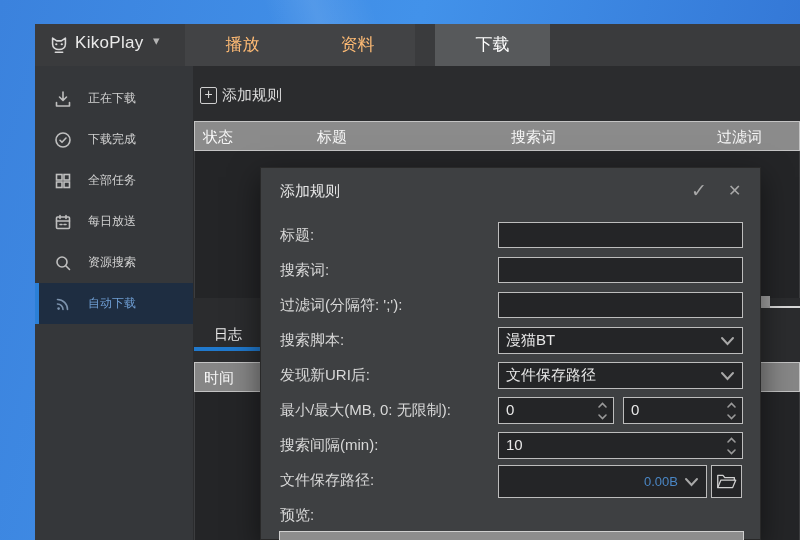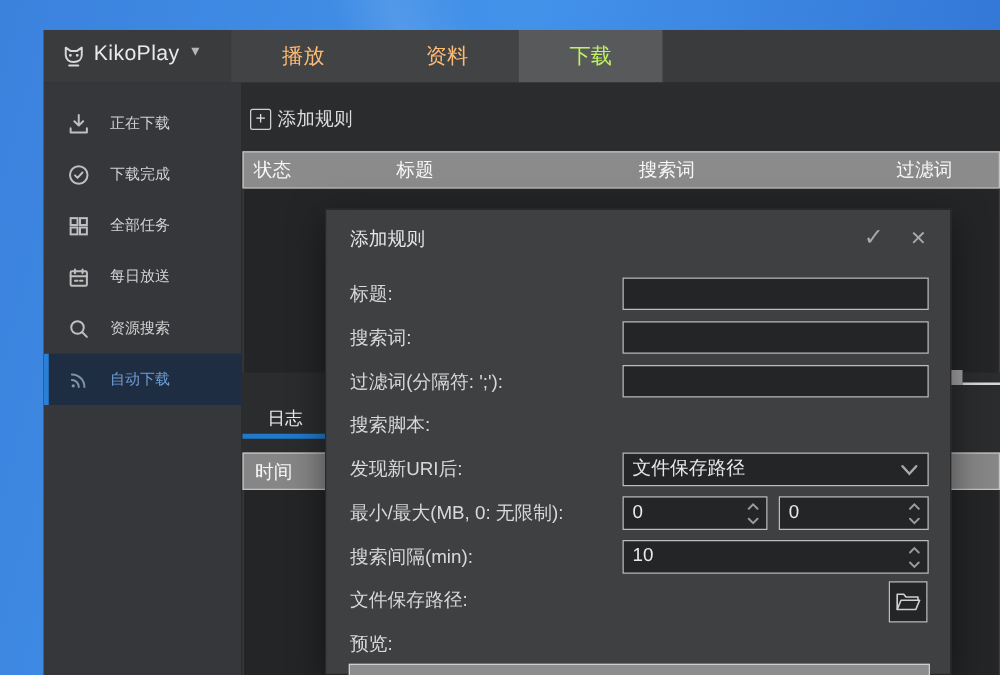--- a/index.html
+++ b/index.html
@@ -11,21 +11,21 @@
           background:linear-gradient(72deg,transparent 45%,rgba(255,255,255,.10) 50%,transparent 56%);}
   
   .window{position:absolute;left:35px;top:24px;width:765px;height:516px;background:#2b2c2e;}
   .titlebar{position:absolute;left:0;top:0;width:765px;height:42px;background:#3a3b3d;}
   .app-logo{position:absolute;left:13px;top:10px;width:22px;height:22px;color:#d8d8d8;}
   .app-title{position:absolute;left:40px;top:9px;font-size:17px;color:#eaeaea;letter-spacing:.3px;}
   .title-caret{position:absolute;left:118px;top:9px;font-size:13px;color:#b5b5b5;}
   .tabs{position:absolute;left:150px;top:0;height:42px;display:flex;}
   .tab{width:115px;height:42px;line-height:42px;text-align:center;font-size:17px;
        background:#424345;color:#fdba74;cursor:default;}
-  .tab.active{background:#57595b;color:#bef264;}
+  .tab.active{background:#57595b;color:#ffffff;margin-left:20px;}
   
   .sidebar{position:absolute;left:0;top:42px;width:158px;height:474px;background:#35373a;}
   .side-item{position:absolute;left:0;width:158px;height:41px;display:flex;align-items:center;
              padding-left:18px;color:#d2d2d2;font-size:12px;}
   .side-item .sicon{width:20px;height:20px;margin-right:15px;color:#bfbfbf;flex:0 0 auto;}
   .side-item.selected{background:#1e2d41;color:#6f9ed4;border-left:4px solid #2b7fd6;padding-left:14px;}
   .side-item.selected .sicon{color:#7d93ad;}
   .sicon svg,.app-logo svg{display:block;width:100%;height:100%;}
   
   .main-bg{position:absolute;left:158px;top:42px;width:607px;height:474px;background:#2b2c2e;}
@@ -181,20 +181,26 @@
       <div class="ctl" style="top:89px">
         <span></span>
       </div>
 
       <span class="dlg-label" style="top:128px">过滤词(分隔符: ';'):</span>
       <div class="ctl" style="top:124px">
         <span></span>
       </div>
 
       <span class="dlg-label" style="top:163px">搜索脚本:</span>
+      <div class="ctl" style="top:159px;height:27px">
+        <span>漫猫BT</span>
+        <svg class="chev" viewBox="0 0 15 10" fill="none" stroke="currentColor" stroke-width="2" stroke-linecap="round">
+            <path d="M2 2 7.5 8 13 2"></path>
+          </svg>
+      </div>
 
       <span class="dlg-label" style="top:198px">发现新URI后:</span>
       <div class="ctl" style="top:194px;height:27px">
         <span>文件保存路径</span>
         <svg class="chev" viewBox="0 0 15 10" fill="none" stroke="currentColor" stroke-width="2" stroke-linecap="round">
             <path d="M2 2 7.5 8 13 2"></path>
           </svg>
       </div>
 
       <span class="dlg-label" style="top:233px">最小/最大(MB, 0: 无限制):</span>
@@ -213,20 +219,27 @@
 
       <span class="dlg-label" style="top:268px">搜索间隔(min):</span>
       <div class="ctl" style="top:264px;height:27px">
         <span>10</span>
         <svg class="spin-arrows" viewBox="0 0 11 20" fill="none" stroke="currentColor" stroke-width="1.6" stroke-linecap="round">
             <path d="M2 6 5.5 2.5 9 6M2 14 5.5 17.5 9 14"></path>
           </svg>
       </div>
 
       <span class="dlg-label" style="top:303px">文件保存路径:</span>
+      <div class="ctl path" style="top:297px">
+        <span></span>
+        <span class="size">0.00B</span>
+        <svg class="chev" viewBox="0 0 15 10" fill="none" stroke="currentColor" stroke-width="2" stroke-linecap="round">
+            <path d="M2 2 7.5 8 13 2"></path>
+          </svg>
+      </div>
       <div class="folder-btn" style="top:297px">
         <svg viewBox="0 0 24 20" fill="none" stroke="currentColor" stroke-width="1.5" stroke-linejoin="round">
           <path d="M2 17 V3 h6 l2 2.5 h11 v3"></path>
           <path d="M2 17 5.5 8.5 H22.5 L19 17 Z"></path>
         </svg>
       </div>
 
       <span class="dlg-label" style="top:338px">预览:</span>
       <div class="preview-hdr"></div>
     </div>

